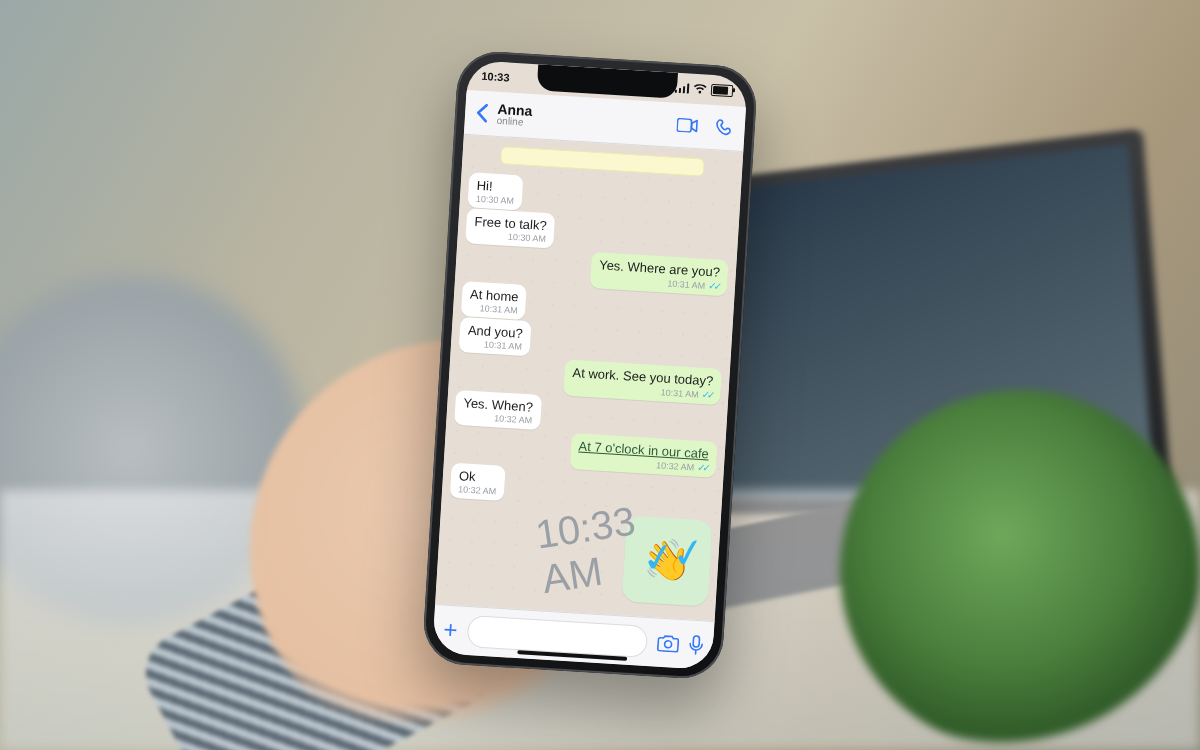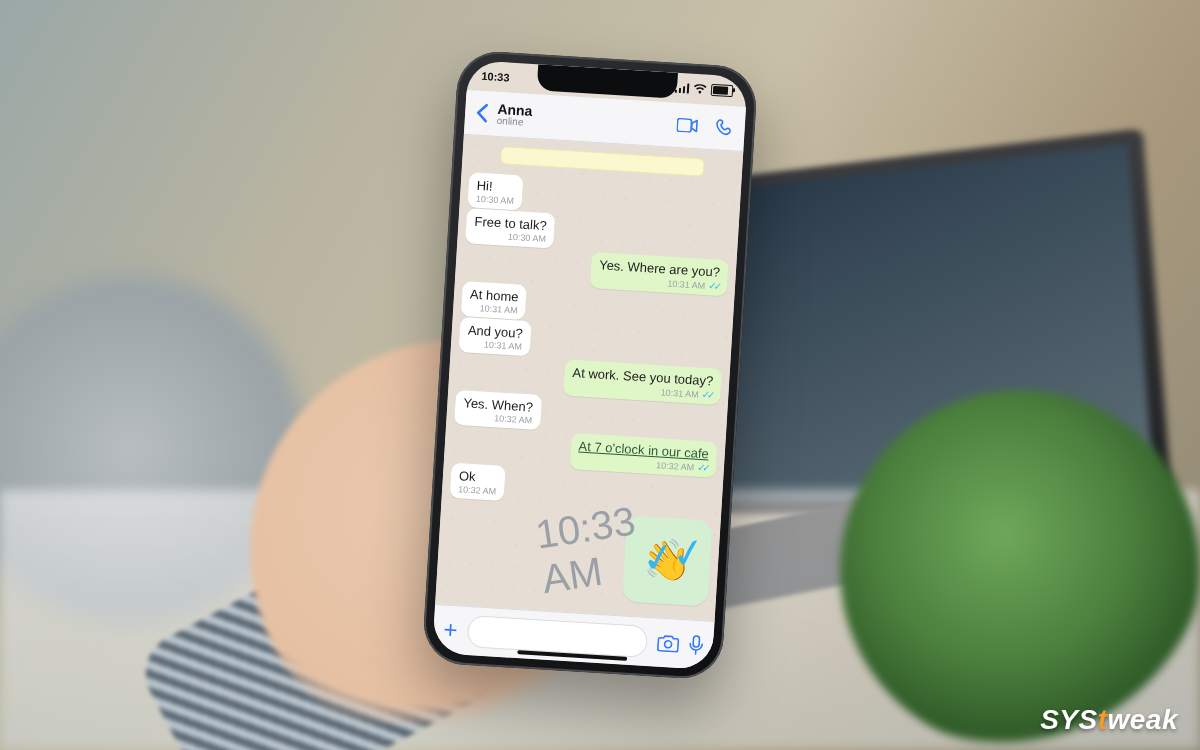--- a/index.html
+++ b/index.html
@@ -223,16 +223,13 @@
               <rect x="4" y="1" width="6" height="11" rx="3" fill="none" stroke="#3478f6" stroke-width="1.6"></rect>
               <path d="M1 9a6 6 0 0012 0M7 15v4" fill="none" stroke="#3478f6" stroke-width="1.6" stroke-linecap="round"></path>
             </svg>
         </span>
       </div>
 
       <div class="homei"></div>
     </div>
   </div>
 
-  <div class="watermark">
-    <span>SYS</span><span class="orange">t</span><span>weak</span>
-  </div>
 </div>
 
 </body></html>

